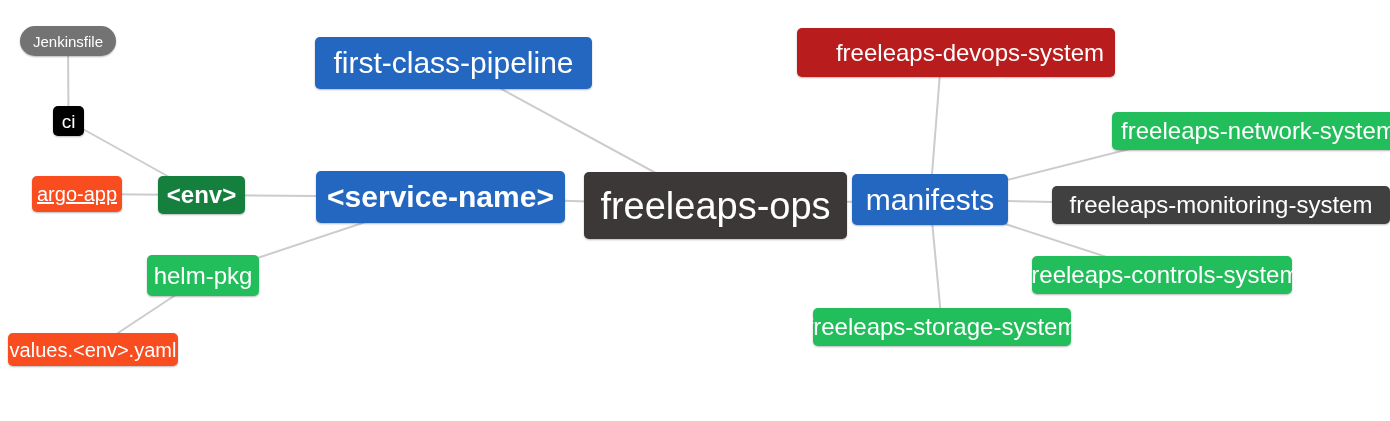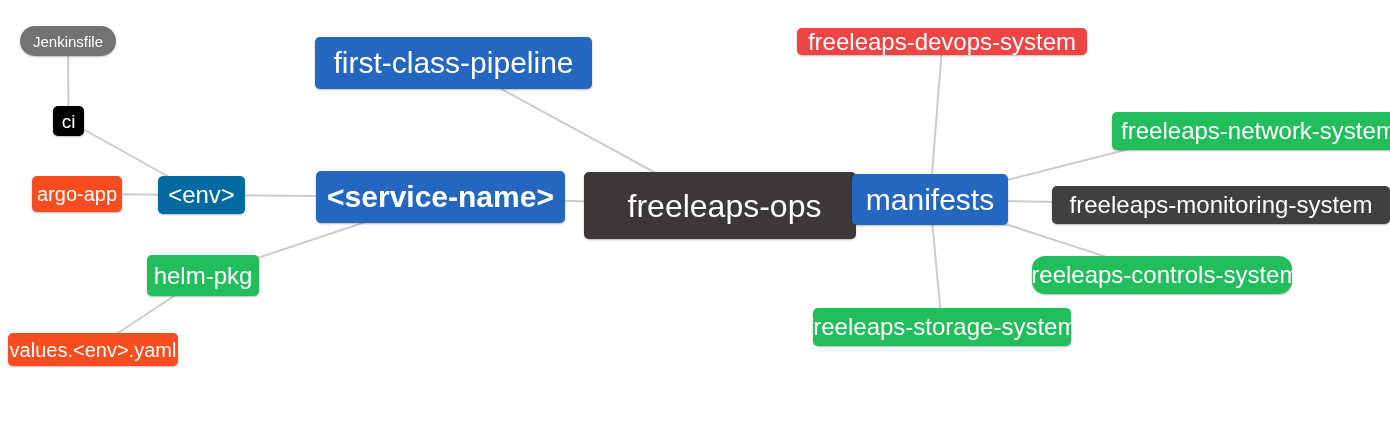--- a/index.html
+++ b/index.html
@@ -50,28 +50,28 @@
       <line x1="453.5" y1="63" x2="715.5" y2="205.5" stroke="#cccccc" stroke-width="2"></line>
       <line x1="440.5" y1="197" x2="715.5" y2="205.5" stroke="#cccccc" stroke-width="2"></line>
       <line x1="715.5" y1="205.5" x2="930" y2="199.5" stroke="#cccccc" stroke-width="2"></line>
       <line x1="930" y1="199.5" x2="942" y2="47.5" stroke="#cccccc" stroke-width="2"></line>
       <line x1="930" y1="199.5" x2="1200.5" y2="131" stroke="#cccccc" stroke-width="2"></line>
       <line x1="930" y1="199.5" x2="1212.5" y2="205" stroke="#cccccc" stroke-width="2"></line>
       <line x1="930" y1="199.5" x2="1162" y2="275" stroke="#cccccc" stroke-width="2"></line>
       <line x1="930" y1="199.5" x2="942" y2="327" stroke="#cccccc" stroke-width="2"></line>
     </svg>
 
-  <div class="node" style="left: 584px; top: 172px; width: 263px; height: 67px; font-size: 32px; background: rgb(59, 56, 55); color: rgb(255, 255, 255); padding-left: 9px;">freeleaps-ops</div>
+  <div class="node" style="left: 584px; top: 172px; width: 263px; height: 67px; font-size: 38px; background: rgb(59, 56, 55); color: rgb(255, 255, 255);">freeleaps-ops</div>
   <div class="node" style="left: 315px; top: 37px; width: 277px; height: 52px; font-size: 30px; background: rgb(36, 103, 192); color: rgb(255, 255, 255);">first-class-pipeline</div>
   <div class="node" style="left: 316px; top: 171px; width: 249px; height: 52px; font-size: 30px; background: rgb(36, 103, 192); color: rgb(255, 255, 255); font-weight: bold;">&lt;service-name&gt;</div>
   <div class="node" style="left: 852px; top: 174px; width: 156px; height: 51px; font-size: 30px; background: rgb(36, 103, 192); color: rgb(255, 255, 255);">manifests</div>
-  <div class="node" style="left: 158px; top: 176px; width: 87px; height: 38px; font-size: 24px; background: #0369a1; color: rgb(255, 255, 255);">&lt;env&gt;</div>
+  <div class="node" style="left: 158px; top: 176px; width: 87px; height: 38px; font-size: 24px; background: #15803d; color: rgb(255, 255, 255); font-weight: bold;">&lt;env&gt;</div>
   <div class="node" style="left: 147px; top: 255px; width: 112px; height: 41px; font-size: 24px; background: rgb(35, 190, 92); color: rgb(255, 255, 255);">helm-pkg</div>
   <div class="node" style="left: 53px; top: 106px; width: 31px; height: 30px; font-size: 19px; background: #000000; color: rgb(255, 255, 255); text-align: center;">ci</div>
-  <div class="node" style="left: 32px; top: 176px; width: 90px; height: 36px; font-size: 20px; background: rgb(249, 76, 31); color: rgb(255, 255, 255);">argo-app</div>
+  <div class="node" style="left: 32px; top: 176px; width: 90px; height: 36px; font-size: 20px; background: rgb(249, 76, 31); color: rgb(255, 255, 255); text-decoration: underline;">argo-app</div>
   <div class="node" style="left: 8px; top: 333px; width: 170px; height: 33px; font-size: 20px; background: rgb(249, 76, 31); color: rgb(255, 255, 255);">values.&lt;env&gt;.yaml</div>
   <div class="node" style="left: 20px; top: 26px; width: 96px; height: 30px; font-size: 15px; background: #737373; color: rgb(255, 255, 255); border-radius: 15px;">Jenkinsfile</div>
-  <div class="node" style="left: 797px; top: 28px; width: 290px; height: 27px; font-size: 24px; background: #ef4444; color: rgb(255, 255, 255);">freeleaps-devops-system</div>
+  <div class="node" style="left: 797px; top: 28px; width: 290px; height: 49px; font-size: 24px; background: #b91c1c; color: rgb(255, 255, 255); padding-left: 28px;">freeleaps-devops-system</div>
   <div class="node" style="left: 1112px; top: 112px; width: 293px; height: 38px; font-size: 24px; background: rgb(35, 190, 92); color: rgb(255, 255, 255);">freeleaps-network-system</div>
   <div class="node" style="left: 1052px; top: 186px; width: 338px; height: 38px; font-size: 24px; background: #404040; color: rgb(255, 255, 255);">freeleaps-monitoring-system</div>
-  <div class="node" style="left: 1032px; top: 256px; width: 260px; height: 38px; font-size: 24px; background: rgb(35, 190, 92); color: rgb(255, 255, 255); border-radius: 13px;">freeleaps-controls-system</div>
+  <div class="node" style="left: 1032px; top: 256px; width: 260px; height: 38px; font-size: 24px; background: rgb(35, 190, 92); color: rgb(255, 255, 255);">freeleaps-controls-system</div>
   <div class="node" style="left: 813px; top: 308px; width: 258px; height: 38px; font-size: 24px; background: rgb(35, 190, 92); color: rgb(255, 255, 255);">freeleaps-storage-system</div>
 </div>
 
 </body></html>

